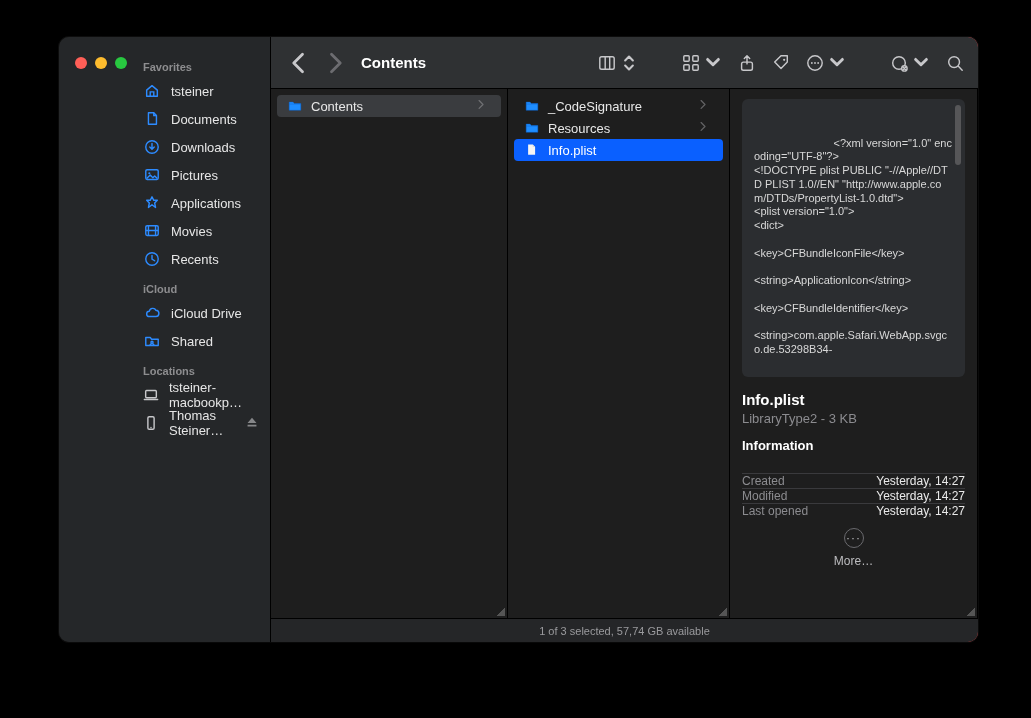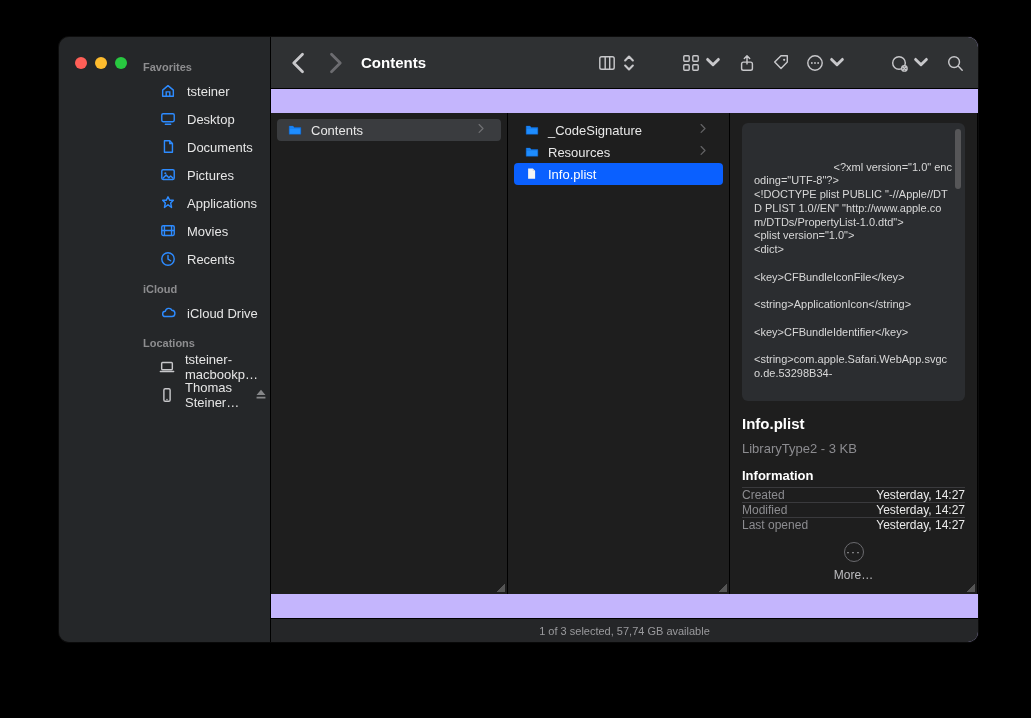--- a/index.html
+++ b/index.html
@@ -15,28 +15,28 @@
     width:212px; background:#26282aee; border-right:1px solid #000;
     display:flex; flex-direction:row; padding-top:16px;
   }
   .traffic { display:flex; gap:8px; padding:4px 0 16px 16px; }
   .tl { width:12px; height:12px; border-radius:50%; }
   .tl.red{background:#ff5f57}.tl.yellow{background:#febc2e}.tl.green{background:#28c840}
   .side-section { padding:4px 0 2px 0; }
   .side-head { color:#8d8d8f; font-size:11px; font-weight:600; padding:4px 16px 4px 16px; }
   .side-item {
     display:flex; align-items:center; gap:10px; padding:4px 10px 4px 16px;
-    color:#e6e6e6; font-size:13px; height:28px; cursor:default;margin-left:16px;
+    color:#e6e6e6; font-size:13px; height:28px; cursor:default;
   }
   .side-item .ic { width:18px; height:18px; display:flex; align-items:center; justify-content:center; }
   .side-item .ic svg { width:16px; height:16px; }
   .side-item .ej { margin-left:auto; opacity:.6; }
 
   
-  .main { flex:1; display:flex; flex-direction:column; min-width:0; background:#c4b5fd;gap:24px; }
+  .main { flex:1; display:flex; flex-direction:column; min-width:0; background:#ef4444; }
   .toolbar {
     height:52px; flex:0 0 52px; display:flex; align-items:center; padding:0 14px;
     border-bottom:1px solid #000; background:#2f3133; gap:8px;
   }
   .nav-btn { width:28px; height:28px; display:flex; align-items:center; justify-content:center; color:#bfbfc2; border-radius:6px; }
   .nav-btn.dis { color:#6c6c70; }
   .title { color:#fff; font-weight:600; font-size:15px; margin-left:4px; flex:0 0 auto; }
   .spacer { flex:1; }
   .tb-group { display:flex; gap:16px; align-items:center; }
   .tb-btn { display:flex; align-items:center; gap:4px; color:#c7c7ca; }
@@ -65,22 +65,22 @@
 
   
   .preview {
     background:#2b2d30; border-radius:6px; padding:10px 12px; color:#d8d8d8;
     font-family:ui-monospace,"SF Mono",Menlo,monospace; font-size:11px; line-height:1.25;
     white-space:pre-wrap; word-break:break-all; height:278px; overflow:hidden; position:relative;
   }
   .preview .sbar{position:absolute;top:6px;right:4px;width:6px;height:60px;background:#565658;border-radius:3px;}
   .meta { padding-top:14px; }
   .meta h3 { color:#fff; font-size:15px; font-weight:600; }
-  .meta .sub { color:#8c8c90; font-size:13px; margin-top:9px; }
-  .meta h4 { color:#fff; font-size:13px; font-weight:700; margin-top:12px; margin-bottom:4px;}
+  .meta .sub { color:#8c8c90; font-size:13px; margin-top:3px; }
+  .meta h4 { color:#fff; font-size:13px; font-weight:700; margin-top:12px; margin-bottom:20px;}
   .kv { display:flex; justify-content:space-between; font-size:12px; padding:0 0; border-top:1px solid #3a3a3d;}
   .kv:first-of-type{border-top:1px solid #3a3a3d;}
   .kv .k{color:#8c8c90}.kv .v{color:#eaeaea}
   .more-wrap{display:flex;flex-direction:column;align-items:center;gap:6px;margin-top:10px;color:#bdbdc0;font-size:12px;}
   .more-wrap .circ{width:20px;height:20px;border:1px solid #6a6a6e;border-radius:50%;display:flex;align-items:center;justify-content:center;font-size:12px;color:#bdbdc0;letter-spacing:1px;}
 
   
   .status { height:24px; flex:0 0 24px; border-top:1px solid #000; background:#252628;
     display:flex; align-items:center; justify-content:center; color:#9a9a9d; font-size:11px;text-align:right; }
 
@@ -110,34 +110,34 @@
                 <svg viewBox="0 0 18 18">
                   <path d="M3 8l6-5 6 5v7H3z" class="blue-stroke" stroke-linejoin="round"></path>
                   <path d="M7 15v-5h4v5" class="blue-stroke"></path>
                 </svg>
               </span>
               <span>tsteiner</span>
             </div>
             <div class="side-item">
               <span class="ic">
                 <svg viewBox="0 0 18 18">
-                  <rect x="2" y="3" width="14" height="9" rx="1.5" class="blue-stroke"></rect>
-                  <path d="M6 15h6" class="blue-stroke" stroke-linecap="round"></path>
-                </svg>
-              </span>
-              <span>Desktop</span>
-            </div>
-            <div class="side-item">
-              <span class="ic">
-                <svg viewBox="0 0 18 18">
                   <path d="M5 2h6l3 3v10H5z" class="blue-stroke" stroke-linejoin="round"></path>
                   <path d="M11 2v3h3" class="blue-stroke"></path>
                 </svg>
               </span>
               <span>Documents</span>
+            </div>
+            <div class="side-item">
+              <span class="ic">
+                <svg viewBox="0 0 18 18">
+                  <circle cx="9" cy="9" r="7" class="blue-stroke"></circle>
+                  <path d="M9 5v6M6.5 9L9 11.5 11.5 9" class="blue-stroke" stroke-linecap="round" stroke-linejoin="round"></path>
+                </svg>
+              </span>
+              <span>Downloads</span>
             </div>
             <div class="side-item">
               <span class="ic">
                 <svg viewBox="0 0 18 18">
                   <rect x="2" y="3" width="14" height="11" rx="1.5" class="blue-stroke"></rect>
                   <circle cx="6" cy="7" r="1.2" class="blue-fill"></circle>
                   <path d="M3 13l4-4 3 3 2-2 3 3" class="blue-stroke" stroke-linejoin="round"></path>
                 </svg>
               </span>
               <span>Pictures</span>
@@ -171,20 +171,30 @@
           </div>
           <div class="side-section">
             <div class="side-head">iCloud</div>
             <div class="side-item">
               <span class="ic">
                 <svg viewBox="0 0 18 18">
                   <path d="M6 13a3 3 0 010-6 4 4 0 017.5-1A3 3 0 0113 13H6z" class="blue-stroke" stroke-linejoin="round"></path>
                 </svg>
               </span>
               <span>iCloud Drive</span>
+            </div>
+            <div class="side-item">
+              <span class="ic">
+                <svg viewBox="0 0 18 18">
+                  <path d="M2 5h5l1.5 2H16v7H2z" class="blue-stroke" stroke-linejoin="round"></path>
+                  <circle cx="9" cy="10.5" r="1.2" class="blue-stroke"></circle>
+                  <path d="M6.5 14c.4-1.3 1.4-2 2.5-2s2.1.7 2.5 2" class="blue-stroke"></path>
+                </svg>
+              </span>
+              <span>Shared</span>
             </div>
           </div>
           <div class="side-section">
             <div class="side-head">Locations</div>
             <div class="side-item">
               <span class="ic">
                 <svg viewBox="0 0 18 18">
                   <rect x="3" y="4" width="12" height="8" rx="1" class="grey-stroke"></rect>
                   <path d="M1.5 14h15" class="grey-stroke" stroke-linecap="round"></path>
                 </svg>

